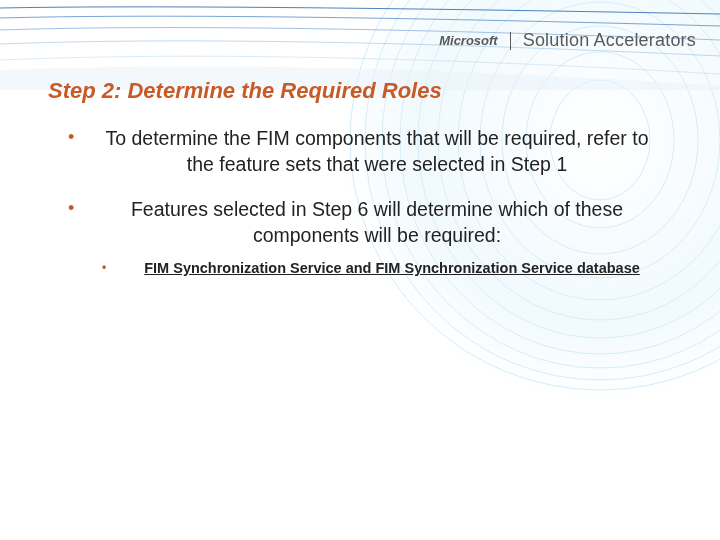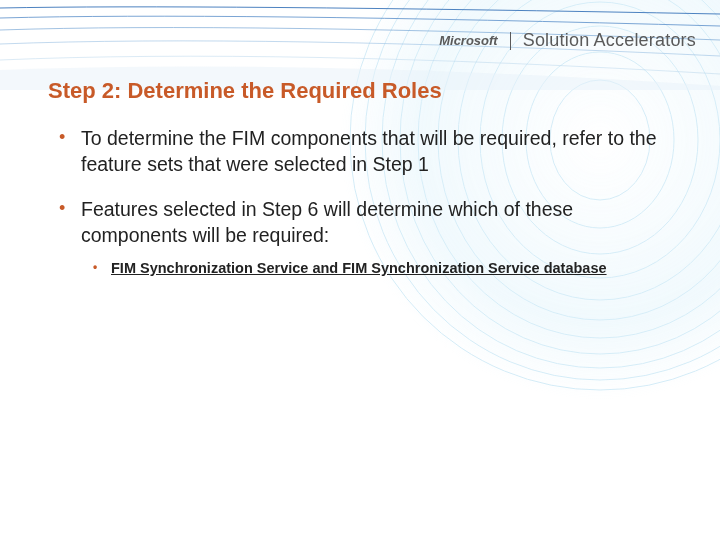--- a/index.html
+++ b/index.html
@@ -57,25 +57,27 @@
     position: absolute;
     top: 78px;
     left: 48px;
     right: 40px;
   }
   .title {
     color: #c85a28;
     font-weight: bold;
     font-size: 22px;
     margin: 0 0 22px 0;
+    font-style: italic;
   }
   ul.level1 {
     list-style: none;
     padding: 0;
-    margin: 7px;
+    margin: 16px;
+    text-align: center;
   }
   ul.level1 > li {
     position: relative;
     padding-left: 26px;
     margin-bottom: 20px;
     font-size: 19.5px;
     line-height: 1.32;
     color: #222;
   }
   ul.level1 > li::before {

